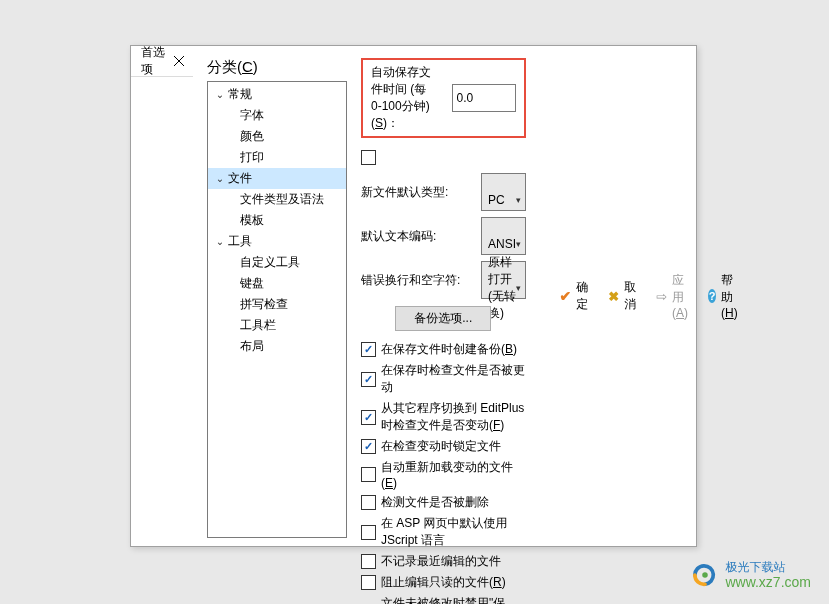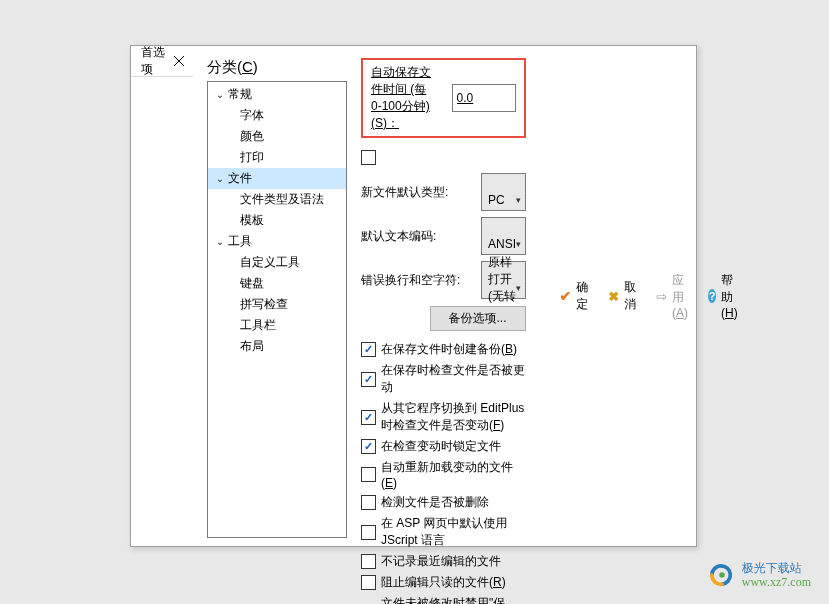--- a/index.html
+++ b/index.html
@@ -91,21 +91,20 @@
     gap: 6px;
     min-height: 22px;
   }
   .highlight-box {
     border: 2px solid #e74c3c;
     padding: 4px 8px;
     display: flex;
     align-items: center;
     gap: 16px;
     margin-bottom: 4px;
-    text-decoration: underline;
   }
   .label-text { font-size: 12px; }
   .input-text {
     border: 1px solid #7a7a7a;
     padding: 4px 4px;
     font-size: 12px;
     height: 18px;
     background: #fff;
   }
   .select-wrap {
@@ -194,25 +193,24 @@
     width: 28px; height: 24px;
     position: relative;
   }
   .wm-text {
     font-size: 12px;
     color: #2b7bbd;
     font-weight: 500;
     font-family: Liberation Serif, serif;
   }
   .wm-sub {
-    font-size: 12px;
+    font-size: 14px;
     color: #5ba84a;
     display: block;
     margin-top: -2px;
-    font-family: Liberation Serif, serif;
   }
   .underline { text-decoration: underline; }
 </style>
 </head>
 <body>
 
 <div class="dialog">
   <div class="titlebar">
     <span>首选项</span>
     <div class="close-btn">
@@ -301,21 +299,21 @@
       </div>
 
       <div class="form-row">
         <span class="form-label">错误换行和空字符:</span>
         <div class="select-wrap">
           <span>原样打开 (无转换)</span>
           <span class="chev">▾</span>
         </div>
       </div>
 
-      <div class="row" style="justify-content:flex-end; margin:2px 0 4px 0;">
+      <div class="row" style="justify-content:center; margin:2px 0 4px 0;">
         <button class="btn">备份选项...</button>
       </div>
 
       <div id="checks">
           <div class="checkbox-row">
             <span class="chk checked"></span>
             <span>在保存文件时创建备份(<span class="underline">B</span>)</span>
           </div>
           <div class="checkbox-row">
             <span class="chk checked"></span>

